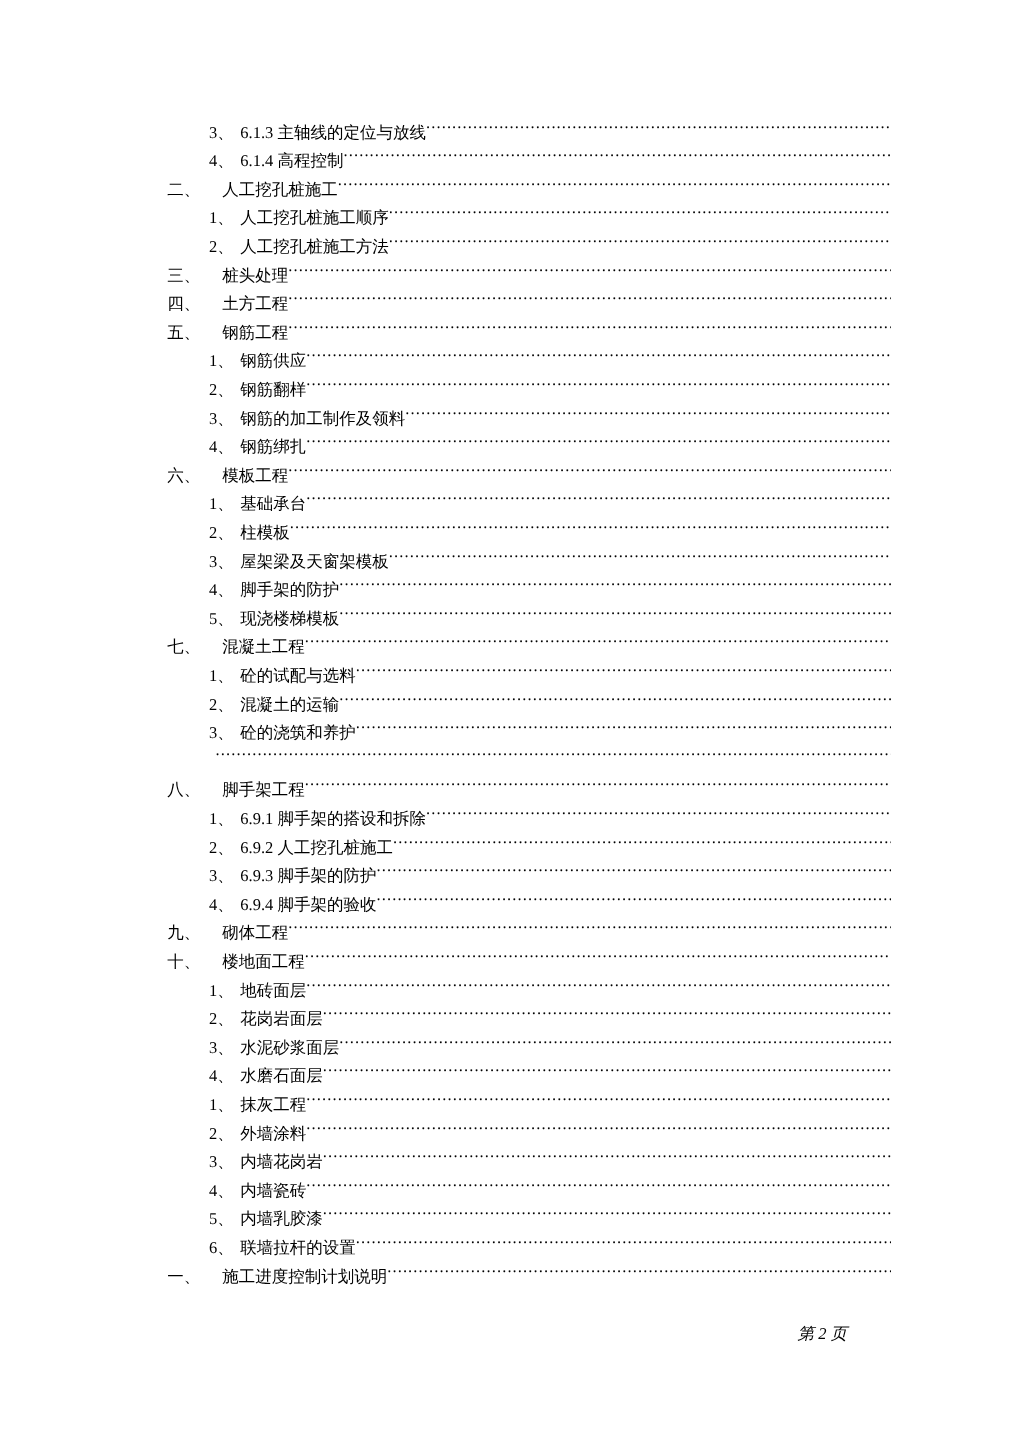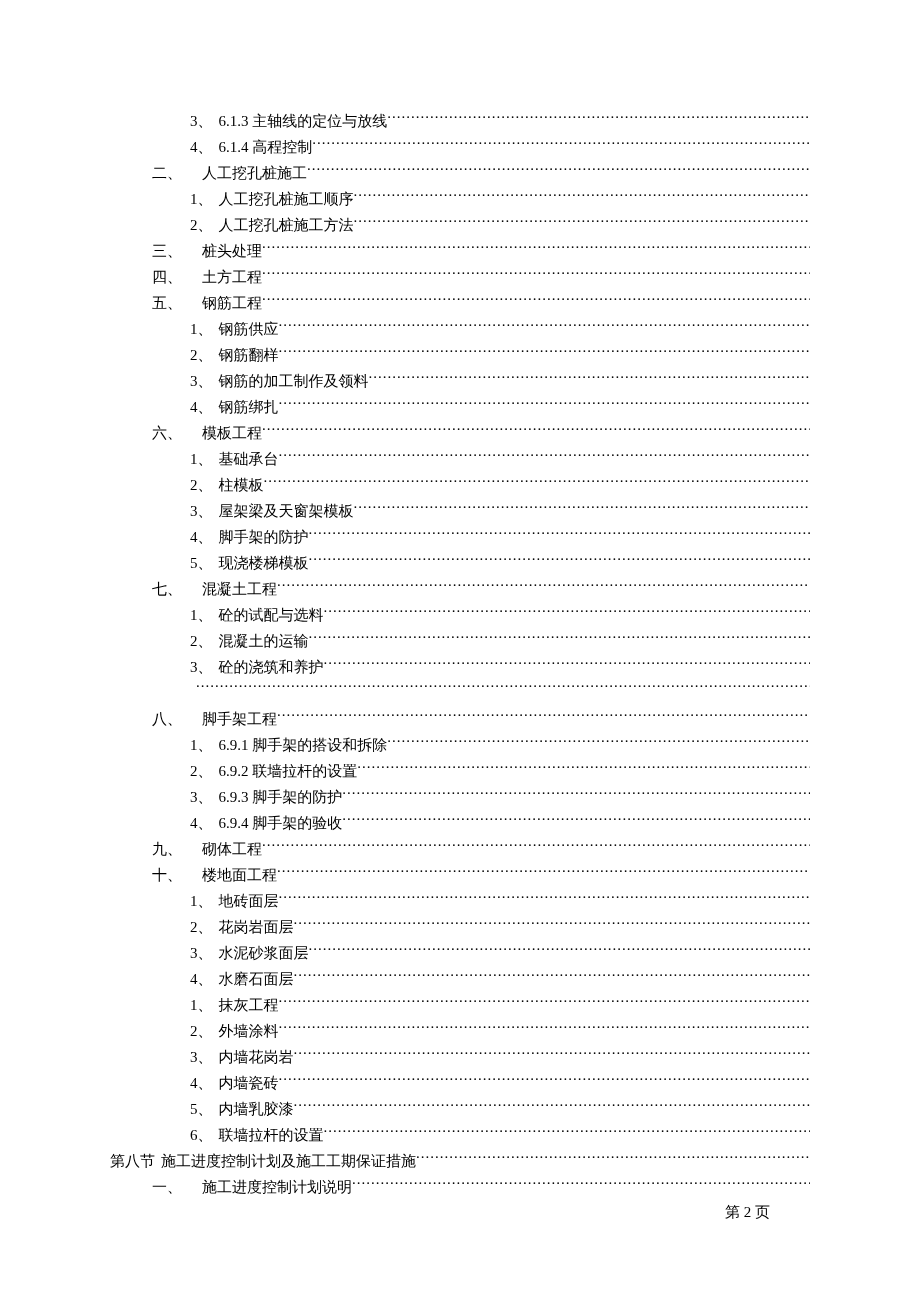--- a/index.html
+++ b/index.html
@@ -53,20 +53,21 @@
     color: #000;
   }
   .num.wide {
     min-width: 44px;
   }
   .footer {
     position: absolute;
     bottom: 80px;
     right: 150px;
     font-size: 15px;
+    font-style: italic;
   }
 </style>
 </head>
 <body>
 
 <div class="page" id="page-root">
     <div class="toc-line indent-2">
       <span class="num">3、</span>
       <span class="label">6.1.3 主轴线的定位与放线</span>
       <span class="leader"></span>
@@ -186,21 +187,21 @@
       <span class="label">脚手架工程</span>
       <span class="leader"></span>
     </div>
     <div class="toc-line indent-2">
       <span class="num">1、</span>
       <span class="label">6.9.1 脚手架的搭设和拆除</span>
       <span class="leader"></span>
     </div>
     <div class="toc-line indent-2">
       <span class="num">2、</span>
-      <span class="label">6.9.2 联墙拉杆的设置</span>
+      <span class="label">6.9.2 人工挖孔桩施工</span>
       <span class="leader"></span>
     </div>
     <div class="toc-line indent-2">
       <span class="num">3、</span>
       <span class="label">6.9.3 脚手架的防护</span>
       <span class="leader"></span>
     </div>
     <div class="toc-line indent-2">
       <span class="num">4、</span>
       <span class="label">6.9.4 脚手架的验收</span>
@@ -257,25 +258,20 @@
       <span class="leader"></span>
     </div>
     <div class="toc-line indent-2">
       <span class="num">5、</span>
       <span class="label">内墙乳胶漆</span>
       <span class="leader"></span>
     </div>
     <div class="toc-line indent-2">
       <span class="num">6、</span>
       <span class="label">联墙拉杆的设置</span>
-      <span class="leader"></span>
-    </div>
-    <div class="toc-line indent-0">
-      <span class="num">第八节</span>
-      <span class="label"> 施工进度控制计划及施工工期保证措施</span>
       <span class="leader"></span>
     </div>
     <div class="toc-line indent-1">
       <span class="num wide">一、</span>
       <span class="label">施工进度控制计划说明</span>
       <span class="leader"></span>
     </div>
   </div>
 
 <div class="footer">第 2 页</div>

